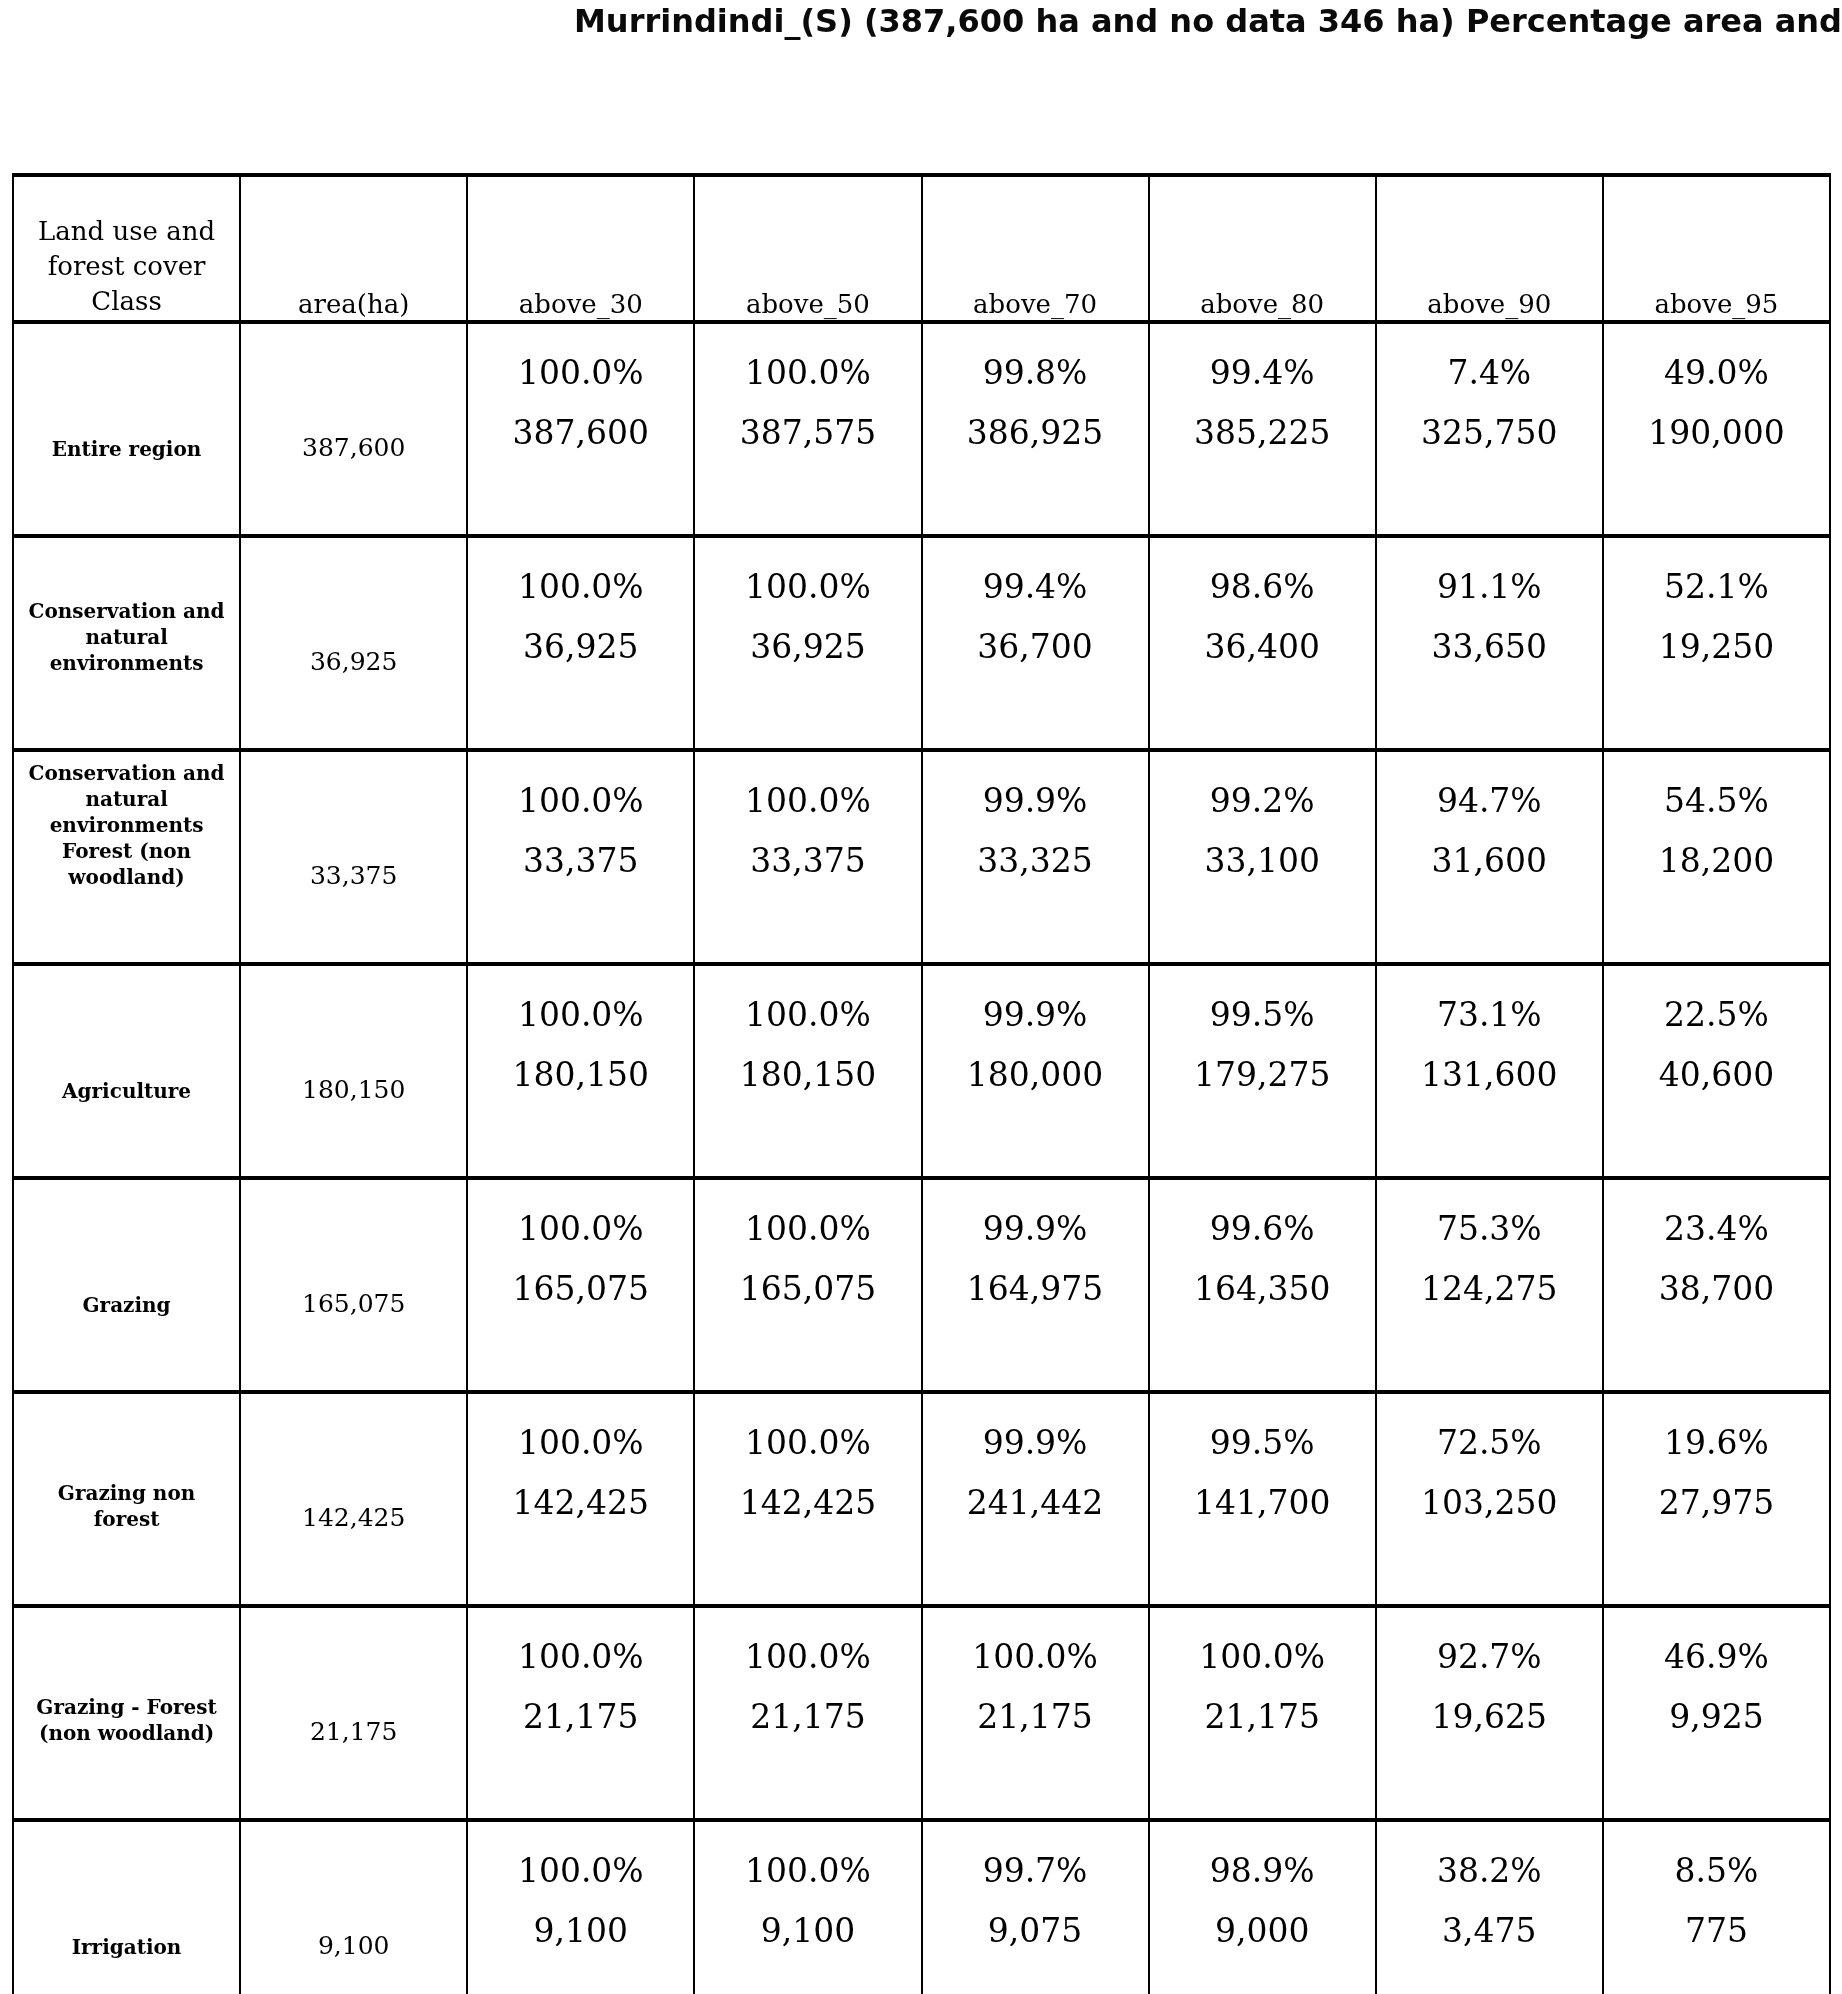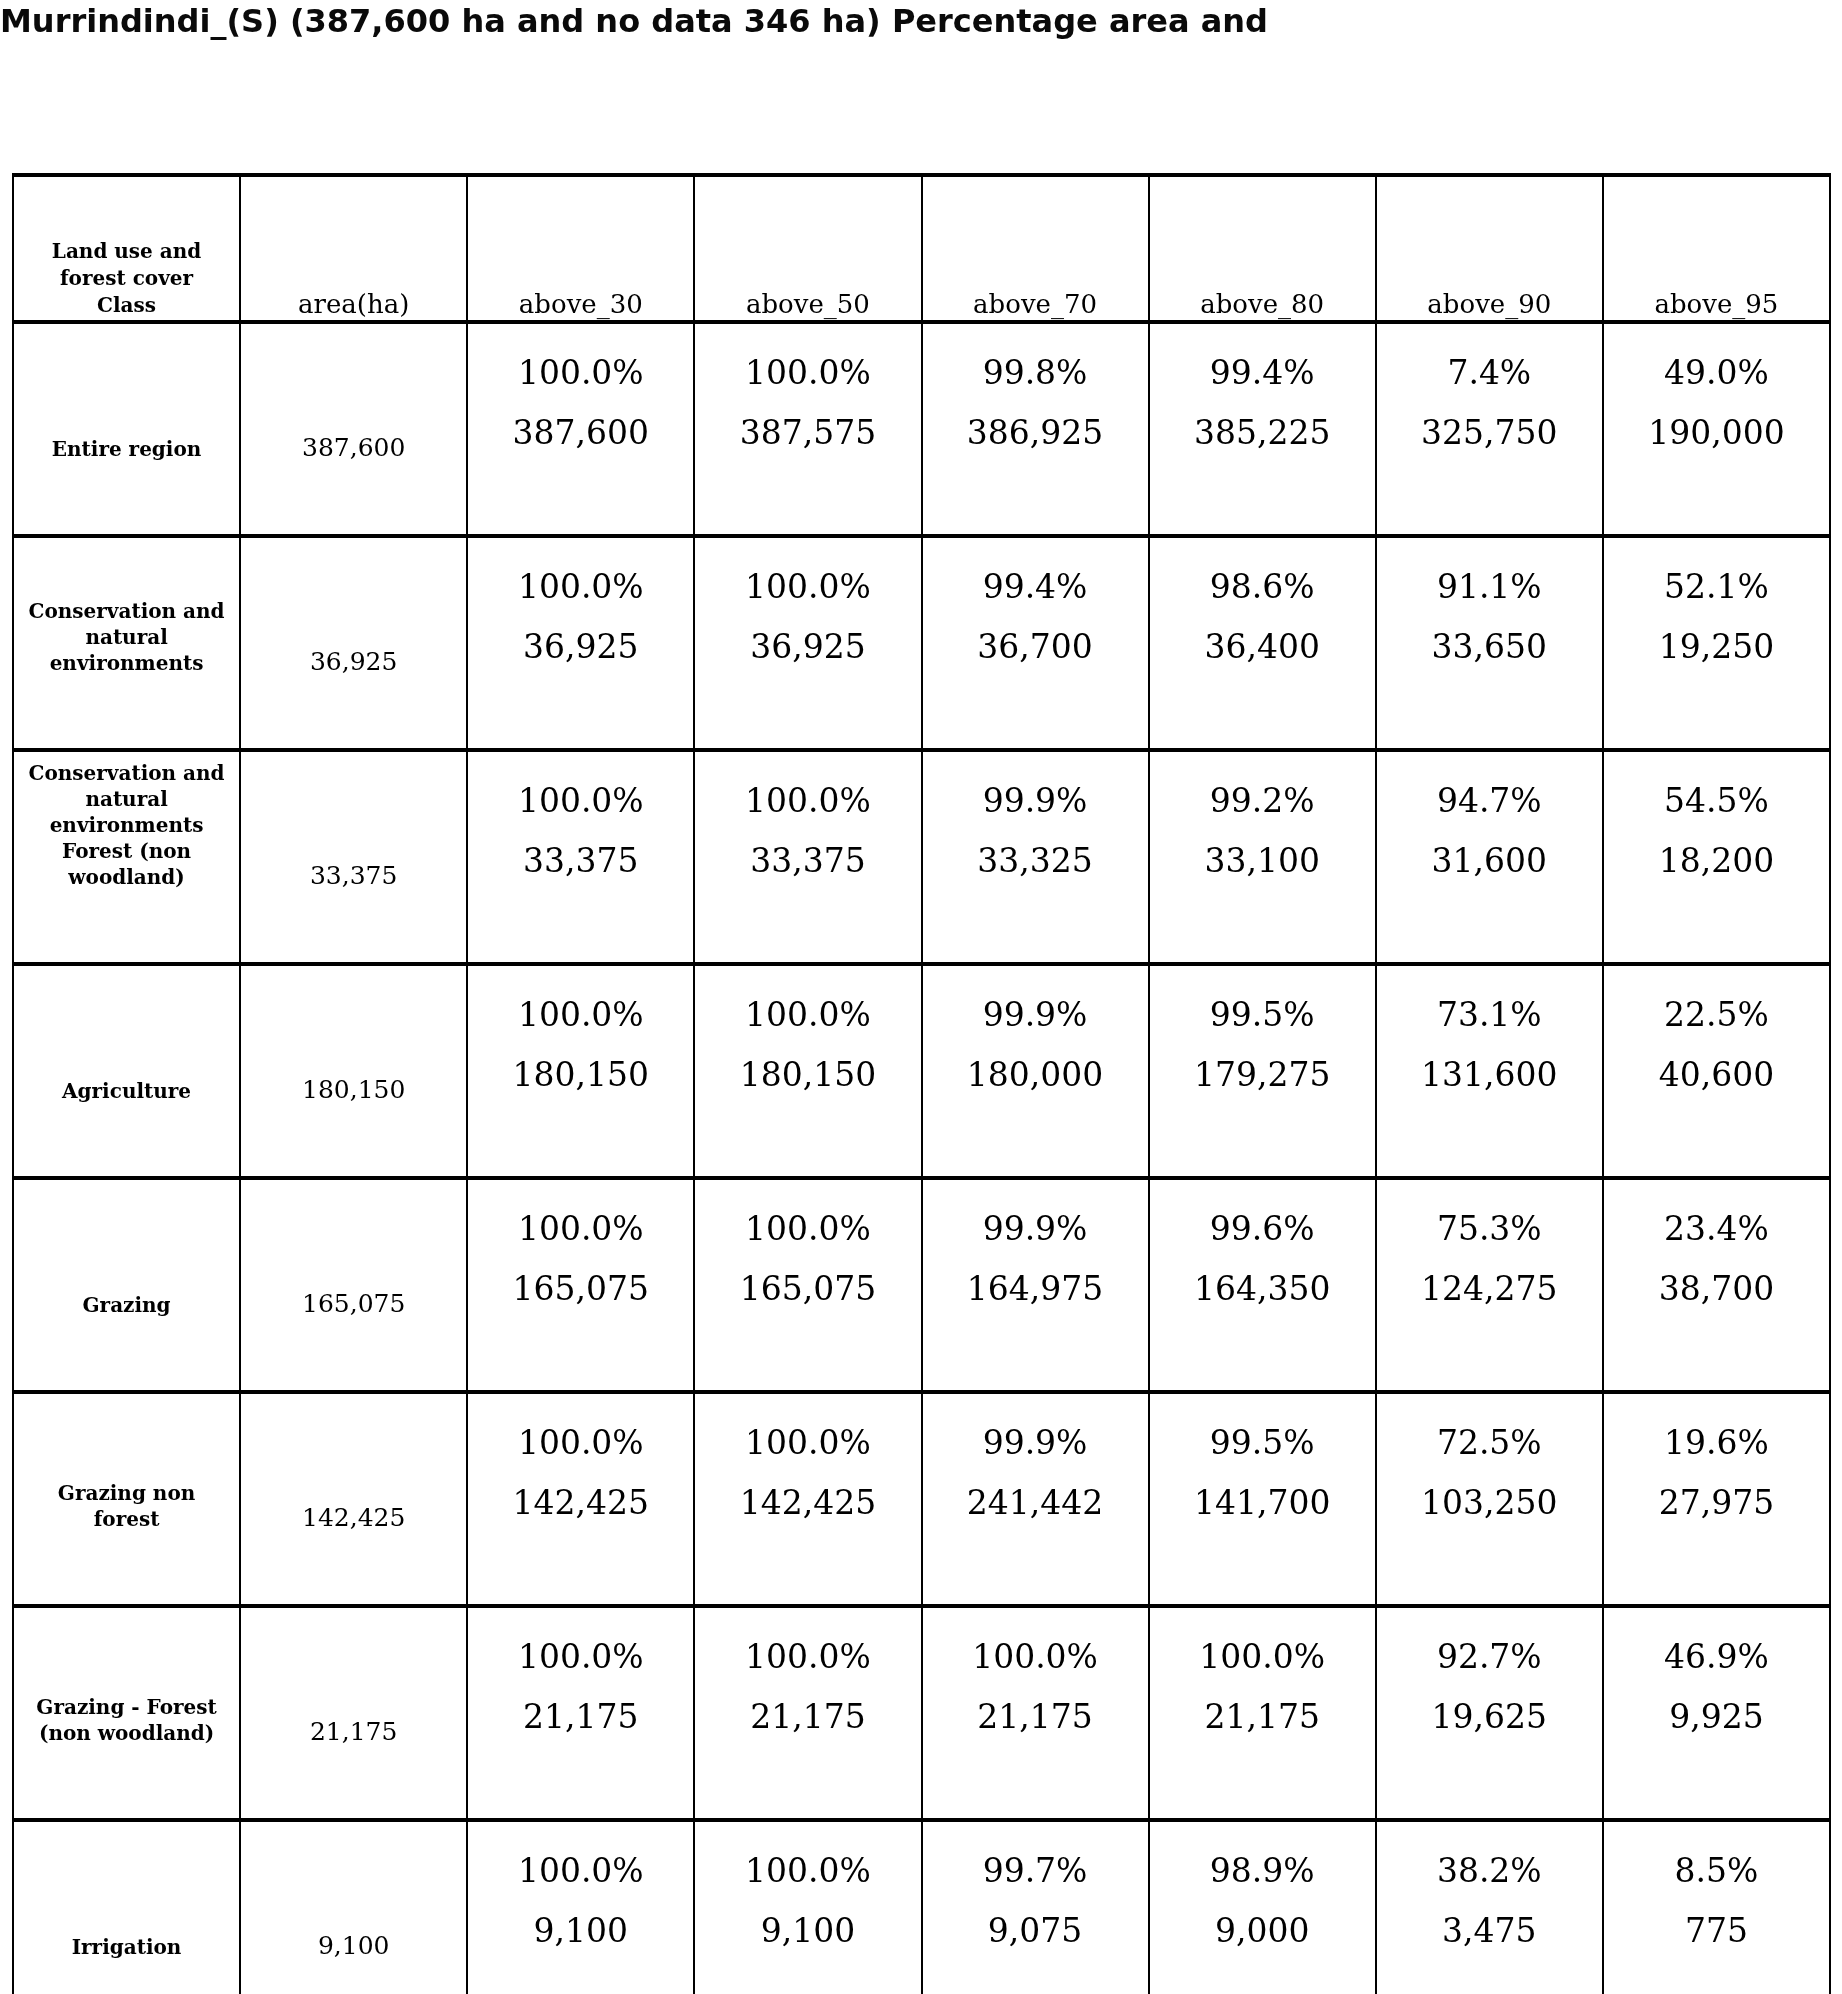--- a/index.html
+++ b/index.html
@@ -1,32 +1,32 @@
 <!DOCTYPE html>
 <html style="font-size:6.4px"><head>
 <meta charset="utf-8">
 <style>
   html,body{margin:0;padding:0;background:#ffffff;}
   .page{position:relative;width:1842px;height:2521px;background:#fff;overflow:hidden;
         font-family:"DejaVu Serif","Liberation Serif",serif;color:#000;}
   
-  .title{position:absolute;top:2.4px;left:0;width:100%;text-align:left;
+  .title{position:absolute;top:2.4px;left:0;width:100%;text-align:right;
          font-family:"DejaVu Sans","Liberation Sans",sans-serif;
          font-weight:bold;font-size:32px;line-height:1.2;color:#0a0a0a;}
   
   table.report{position:absolute;left:12px;top:173px;width:1819px;
                border-collapse:collapse;table-layout:fixed;}
   table.report col{width:227px;}
   table.report th, table.report td{
       border-left:2px solid #000;border-right:2px solid #000;
       border-top:4.8px solid #000;border-bottom:4.8px solid #000;
       text-align:center;vertical-align:bottom;overflow:hidden;}
   tr.hdr{height:147px;}
   tr.datarow{height:214px;}
-  th.classhdr{vertical-align:top;padding-top:19px;font-size:20px;font-weight:bold;line-height:1.35;}
+  th.classhdr{vertical-align:top;padding-top:19px;font-size:26px;font-weight:normal;line-height:1.35;}
   th.colhdr{vertical-align:middle;font-size:26px;font-weight:normal;}
   .hdr-inner{max-width:199px;margin:0 auto;}
   td.label-cell{padding-bottom:72px;font-size:20px;font-weight:bold;line-height:1.3;}
   td.label-cell .label-inner{max-width:199px;margin:0 auto;}
   td.area-cell{padding-bottom:72px;font-size:25px;}
   td.data-cell{padding-bottom:72px;font-size:33px;line-height:1.8;}
 </style>
 </head>
 <body>
 

